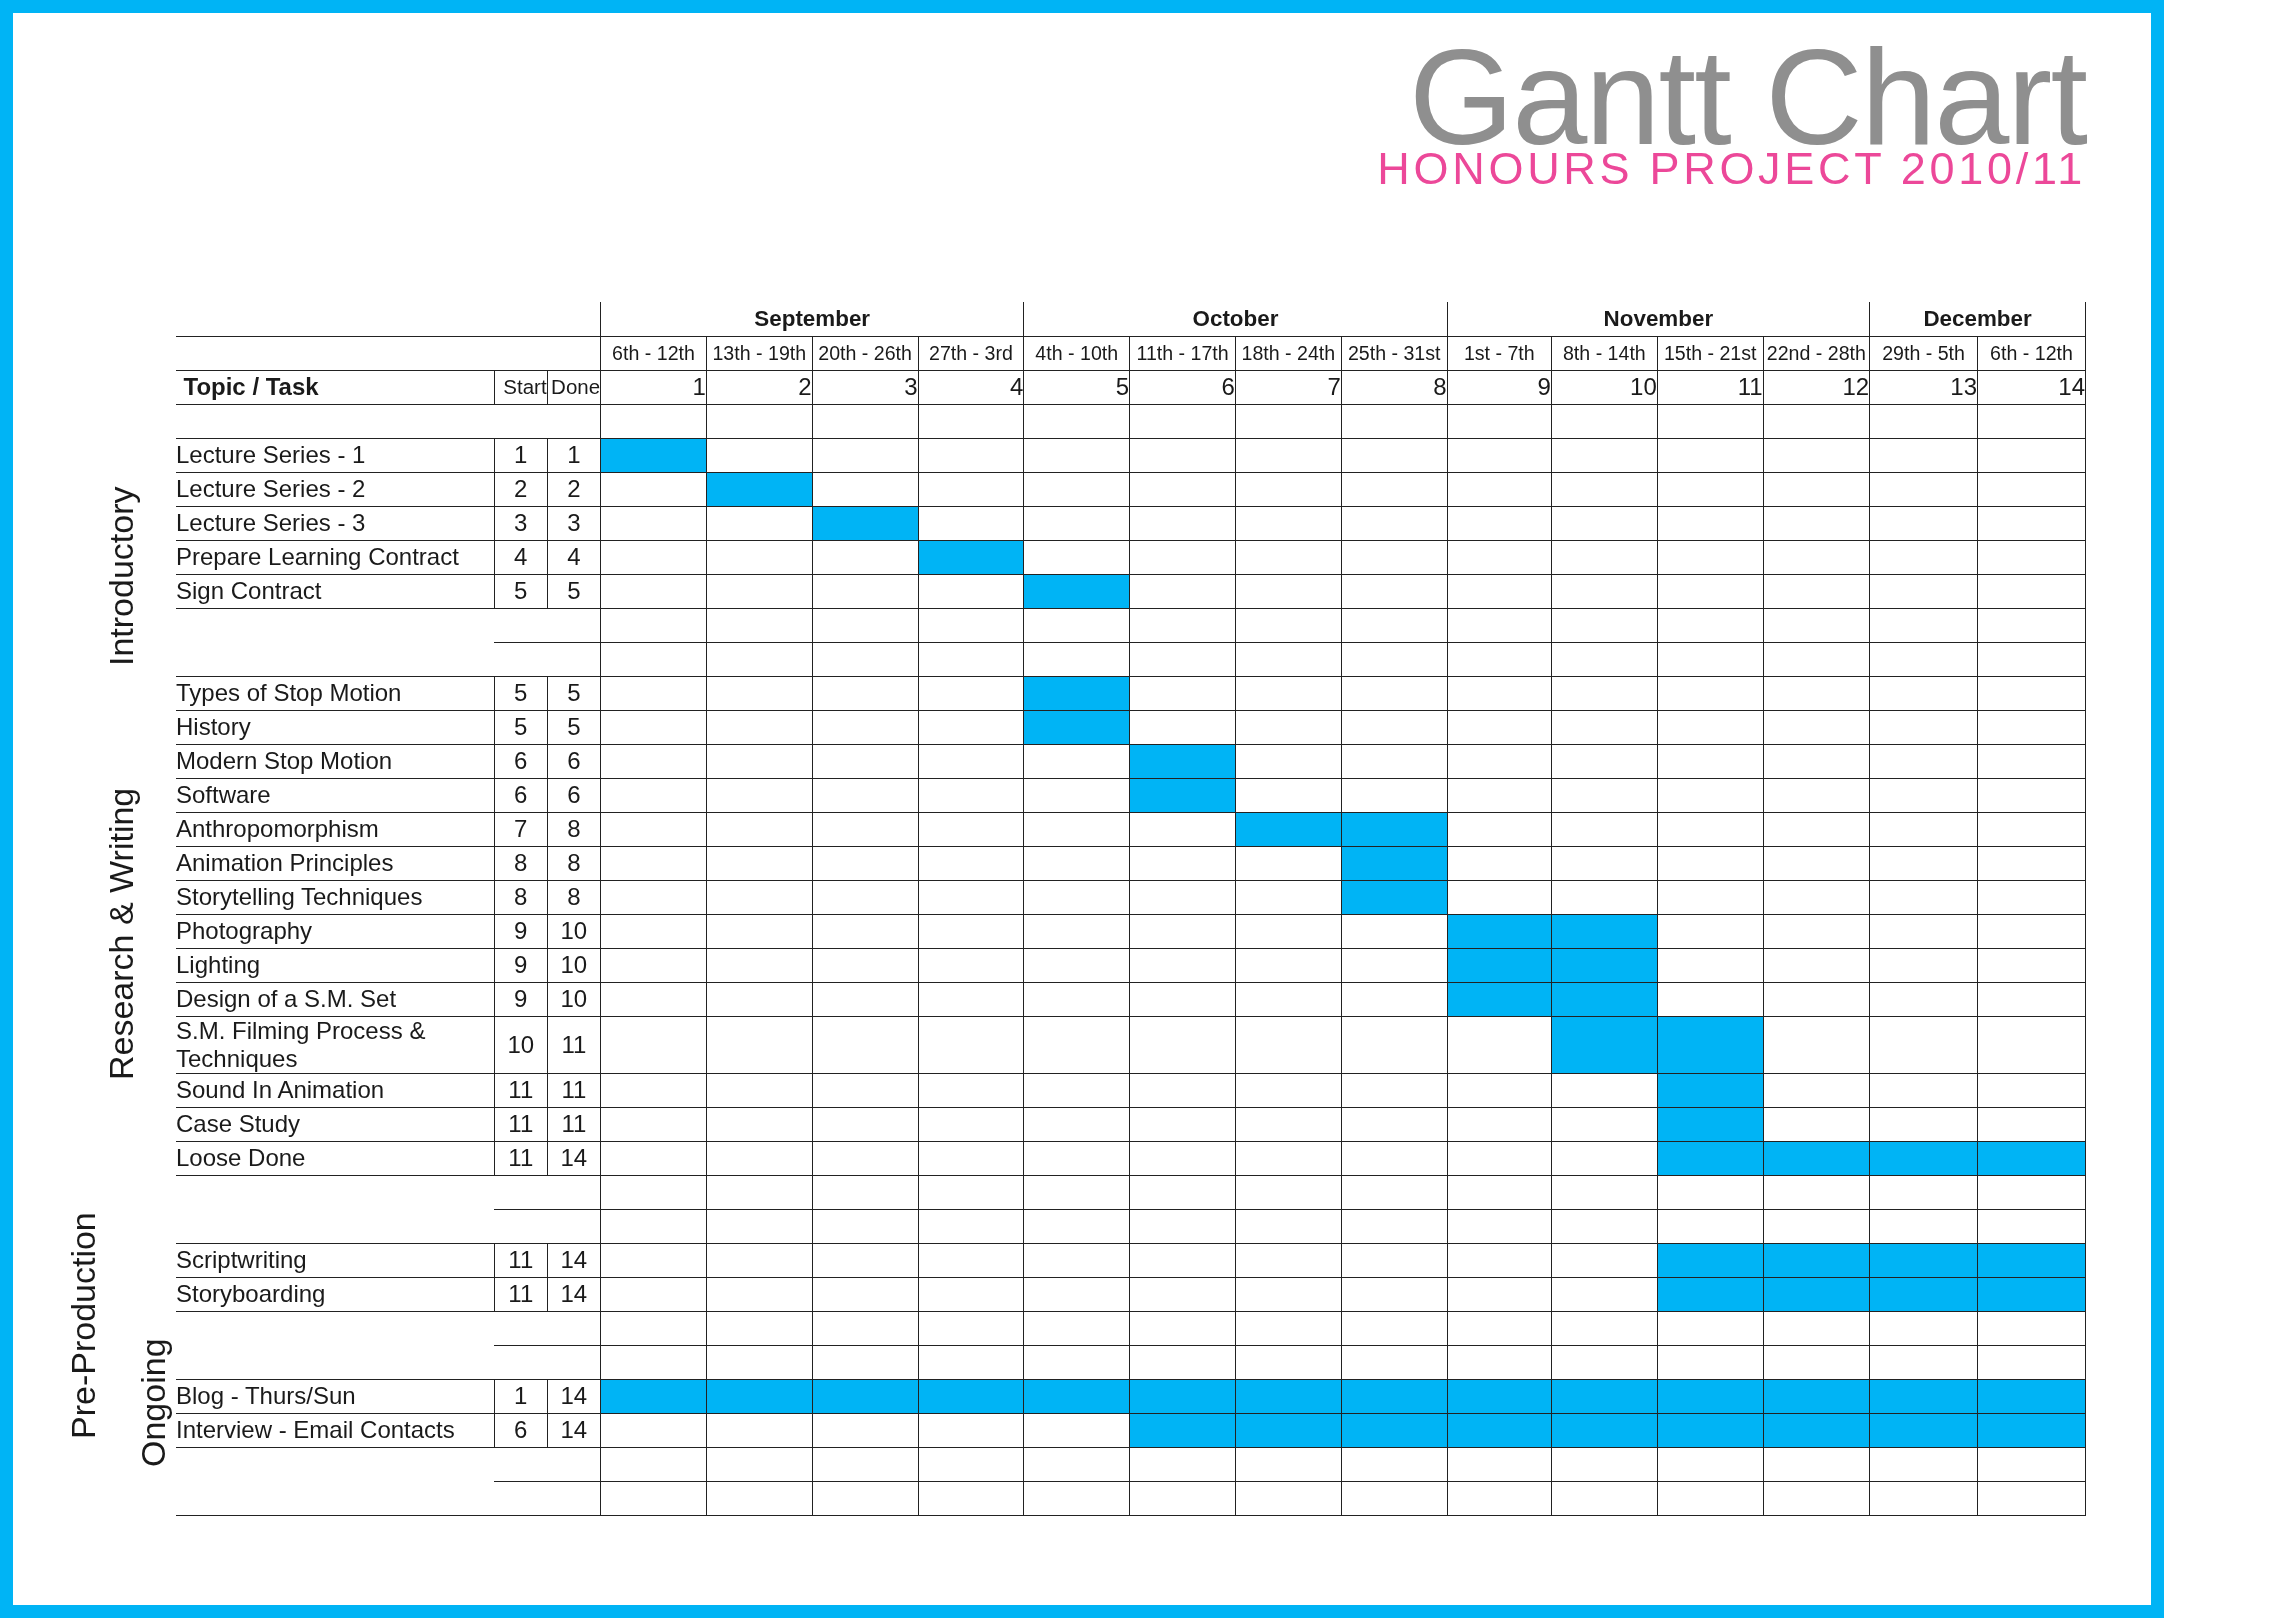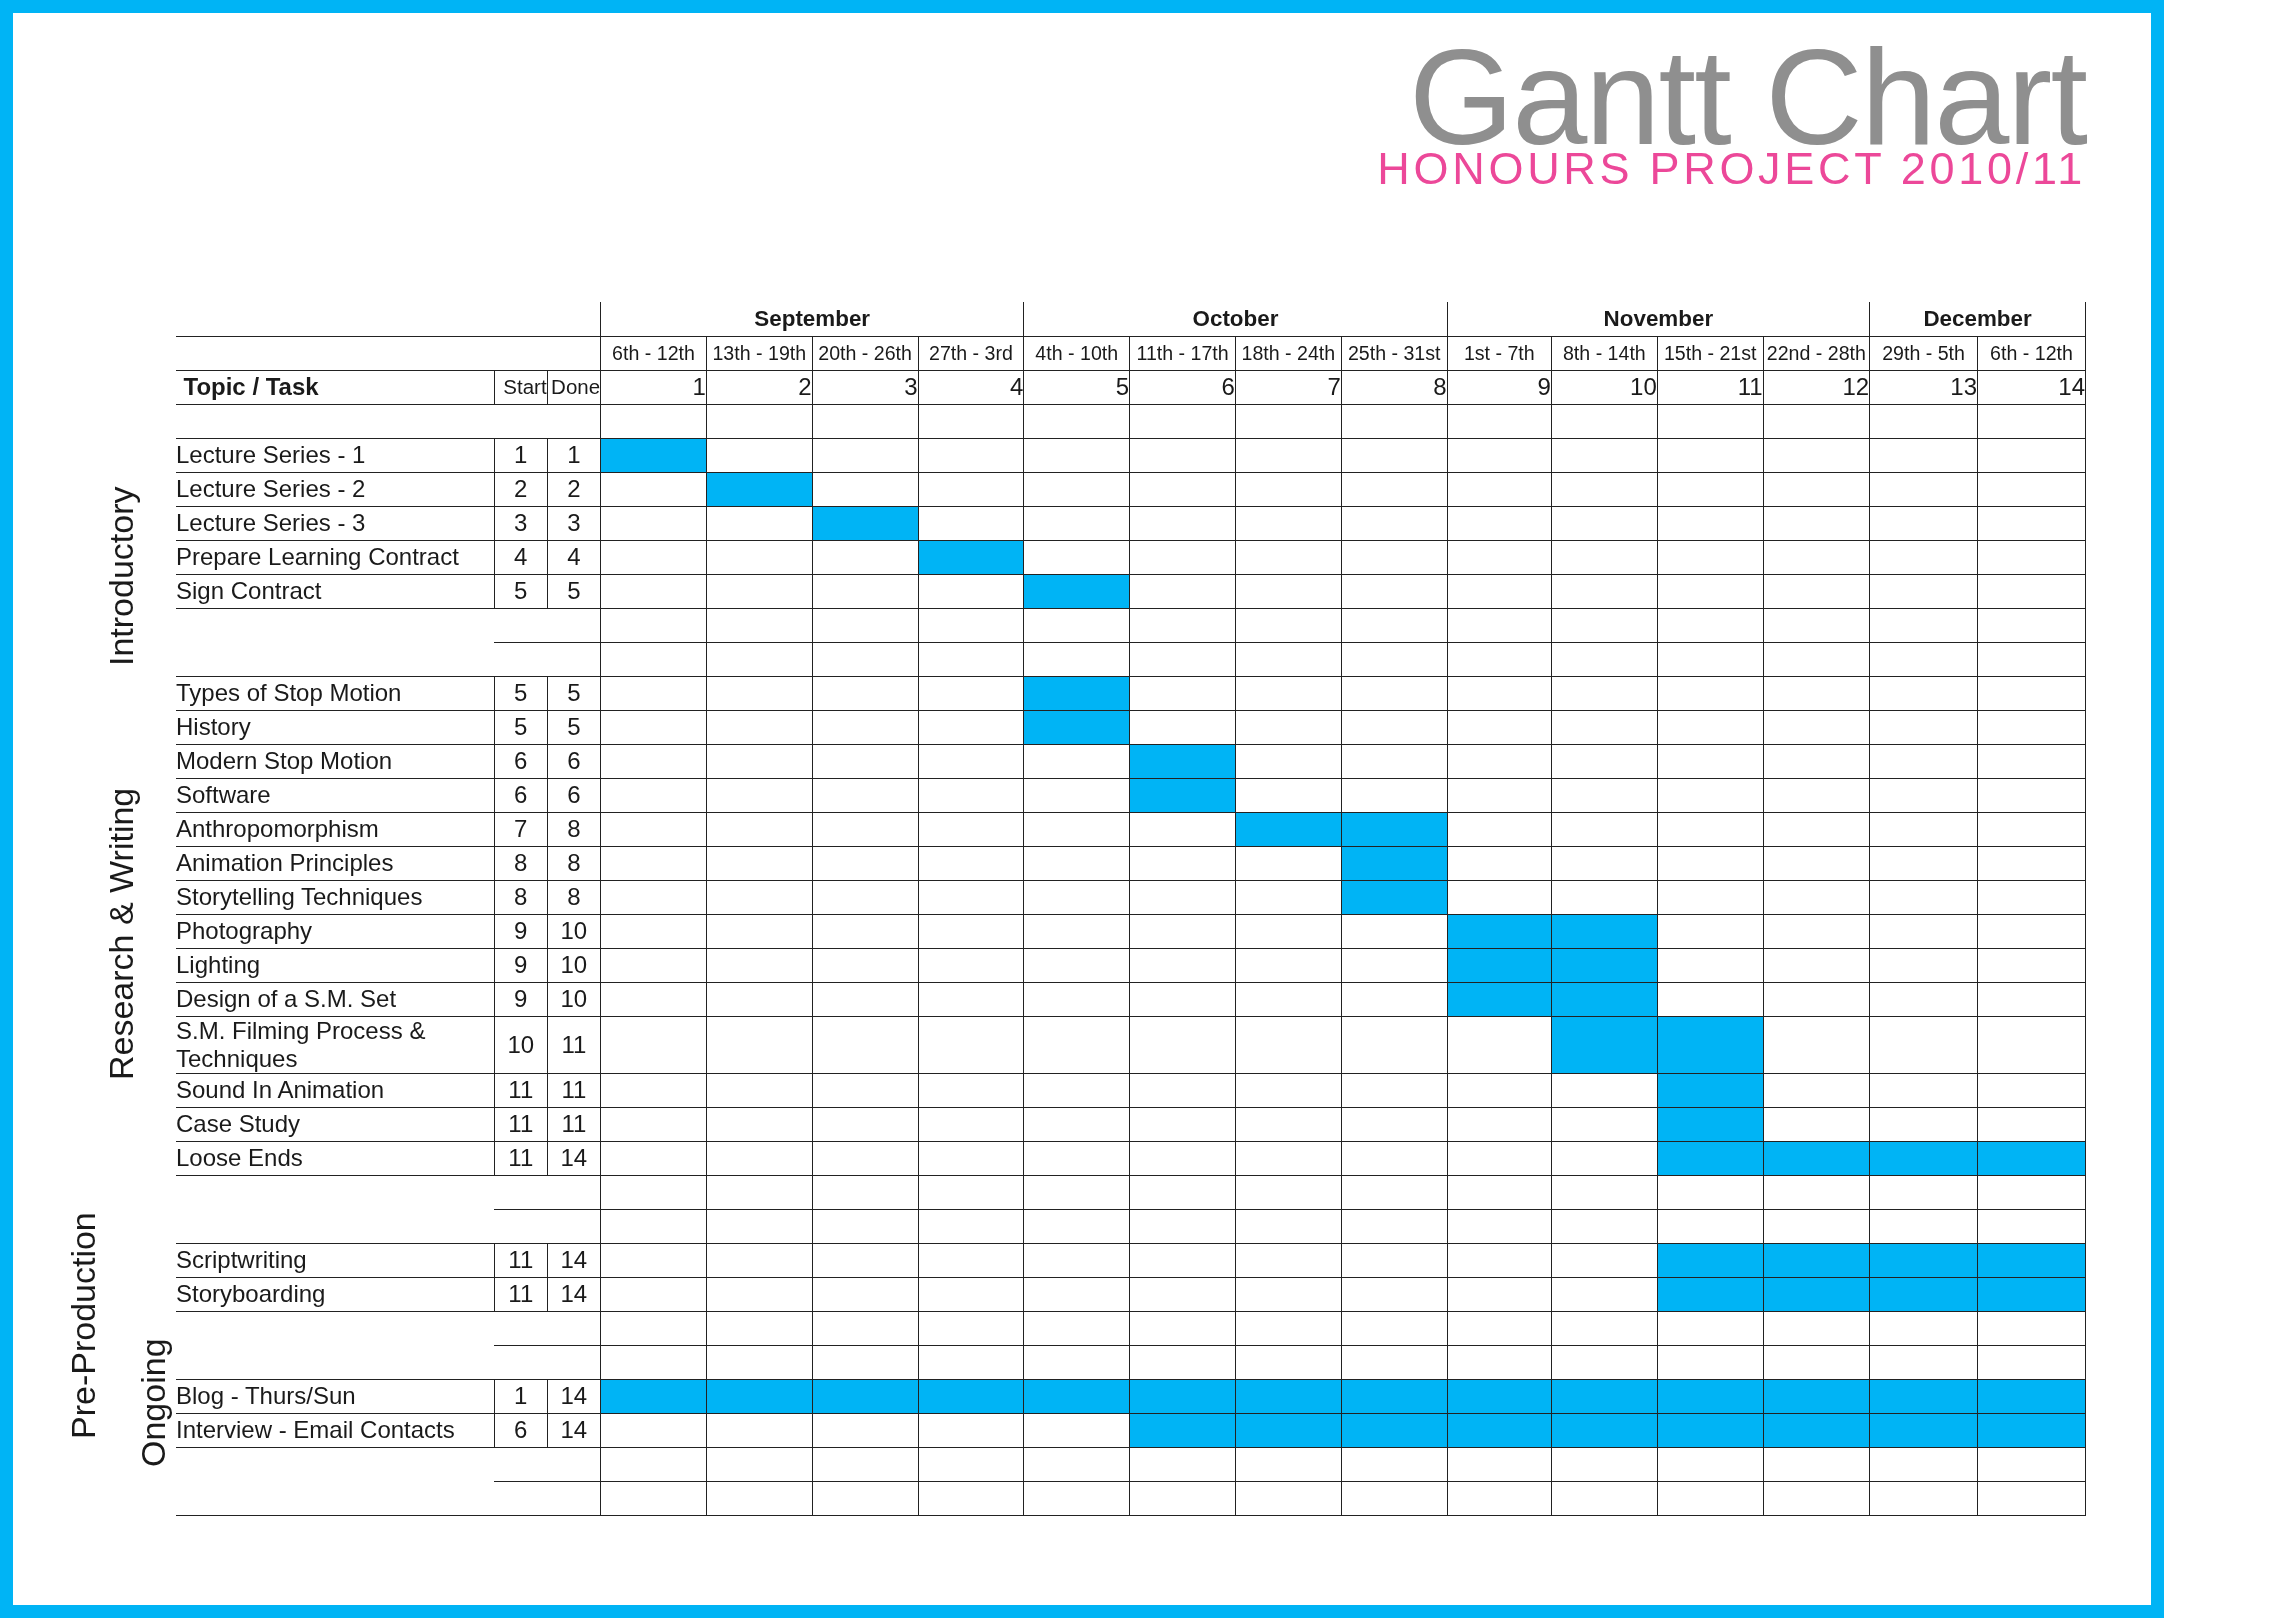--- a/index.html
+++ b/index.html
@@ -590,21 +590,21 @@
             <td class="wk"></td>
             <td class="wk"></td>
             <td class="wk"></td>
             <td class="wk"></td>
             <td class="wk filled"></td>
             <td class="wk"></td>
             <td class="wk"></td>
             <td class="wk"></td>
           </tr>
           <tr>
-            <td class="task">Loose Ends</td>
+            <td class="task">Loose Done</td>
             <td class="num">11</td>
             <td class="num">14</td>
             <td class="wk"></td>
             <td class="wk"></td>
             <td class="wk"></td>
             <td class="wk"></td>
             <td class="wk"></td>
             <td class="wk"></td>
             <td class="wk"></td>
             <td class="wk"></td>

